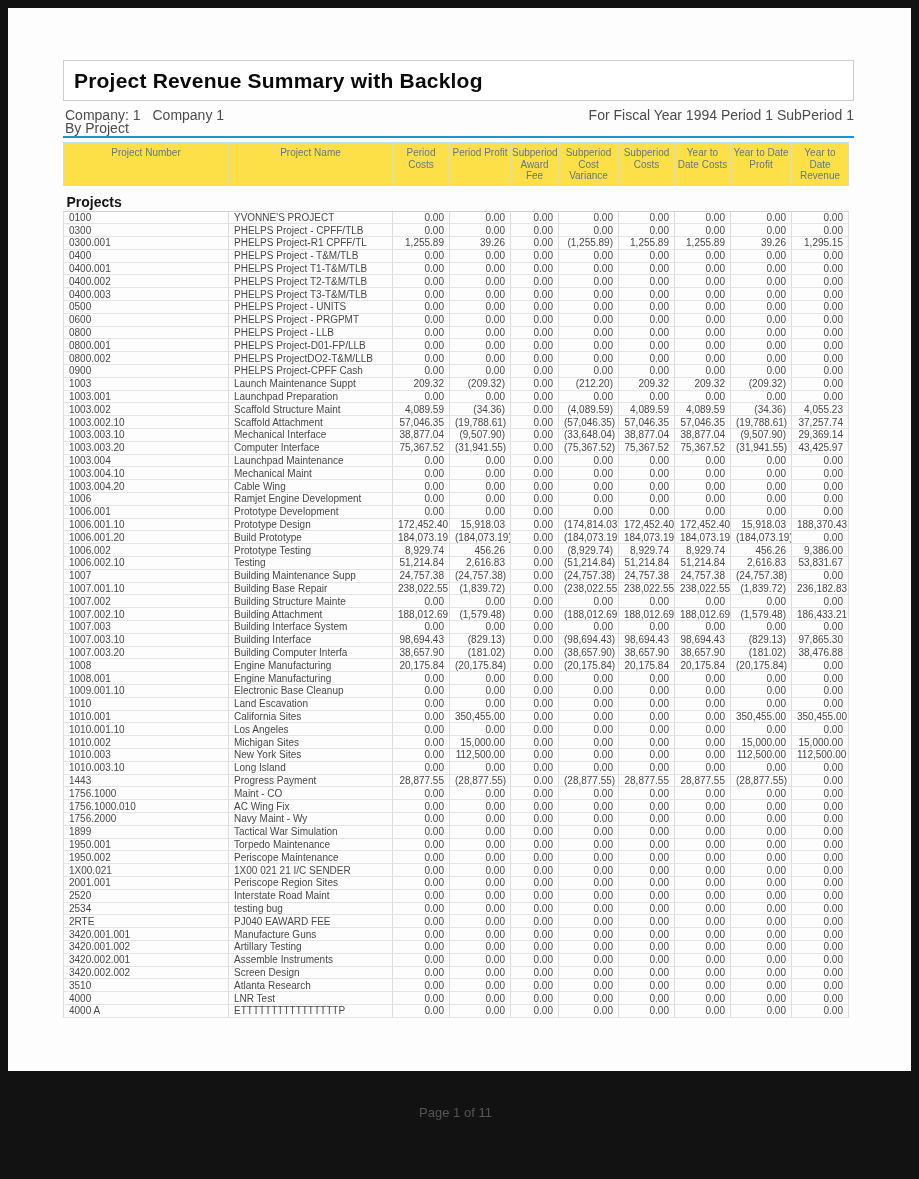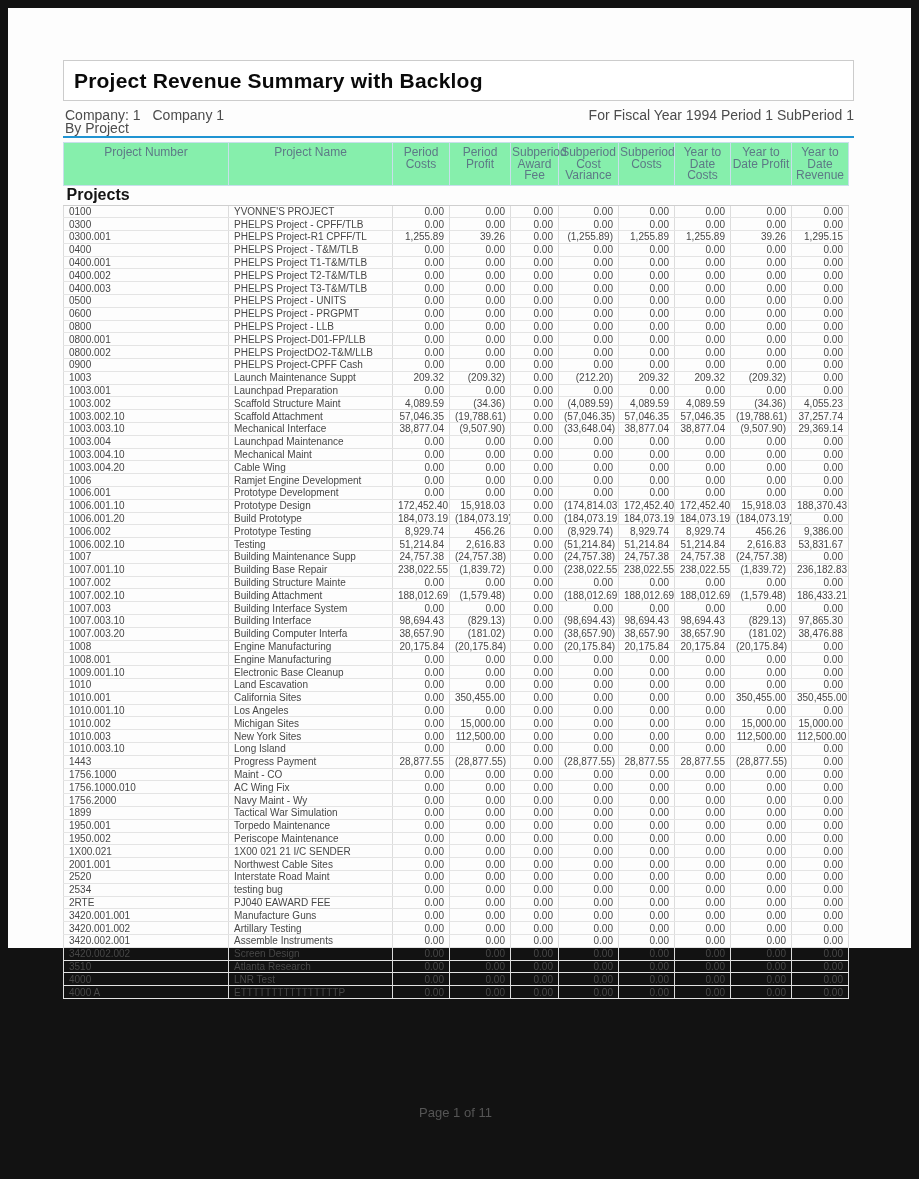--- a/index.html
+++ b/index.html
@@ -4,21 +4,21 @@
 <style>
   * { box-sizing: border-box; margin: 0; padding: 0; }
   html, body {
     width: 919px; height: 1179px;
     background: #121212;
     font-family: "Liberation Sans", sans-serif;
     overflow: hidden;
   }
   .page {
     position: absolute; left: 8px; top: 8px;
-    width: 903px; height: 940px;
+    width: 903px; height: 1063px;
     background: #fdfdfd;
   }
   .title-box {
     position: absolute; left: 55px; top: 52px;
     width: 791px; height: 41px;
     background: #ffffff;
     border: 1px solid #cccccc;
     display: flex; align-items: center;
     padding-left: 10px;
   }
@@ -38,32 +38,32 @@
     position: absolute; left: 55px; top: 128px;
     width: 791px; height: 2px;
     background: #2094d2;
   }
   table.report {
     position: absolute; left: 55px; top: 134px;
     width: 785px;
     border-collapse: collapse; table-layout: fixed;
   }
   table.report th {
-    background: #86efac;
+    background: #fde047;
     border: 1px solid #c8dfeb;
     color: #5d7986;
-    font-size: 12px; font-weight: 400;
+    font-size: 10px; font-weight: 400;
     text-align: center; vertical-align: top;
     padding: 4px 1px 3px;
     height: 36px;
     line-height: 11.5px;
   }
   td.group-cell {
-    font-size: 16px; font-weight: 700; color: #141414;
-    padding: 0 3px 1px;
+    font-size: 14px; font-weight: 700; color: #141414;
+    padding: 8px 3px 1px;
     border-bottom: 1px solid #cfcfcf;
     height: 13.5px;
   }
   table.report td.cell-num-id, table.report td.cell-name, table.report td.cell-val {
     font-size: 10px; color: #474747;
     border-right: 1px solid #dcdcdc;
     border-bottom: 1px solid #e4e4e4;
     height: 12.8px;
     line-height: 11px;
     padding: 0 5px;
@@ -339,20 +339,32 @@
           <td class="cell-val">38,877.04</td>
           <td class="cell-val">(9,507.90)</td>
           <td class="cell-val">0.00</td>
           <td class="cell-val">(33,648.04)</td>
           <td class="cell-val">38,877.04</td>
           <td class="cell-val">38,877.04</td>
           <td class="cell-val">(9,507.90)</td>
           <td class="cell-val">29,369.14</td>
         </tr>
         <tr>
+          <td class="cell-num-id">1003.003.20</td>
+          <td class="cell-name">Computer Interface</td>
+          <td class="cell-val">75,367.52</td>
+          <td class="cell-val">(31,941.55)</td>
+          <td class="cell-val">0.00</td>
+          <td class="cell-val">(75,367.52)</td>
+          <td class="cell-val">75,367.52</td>
+          <td class="cell-val">75,367.52</td>
+          <td class="cell-val">(31,941.55)</td>
+          <td class="cell-val">43,425.97</td>
+        </tr>
+        <tr>
           <td class="cell-num-id">1003.004</td>
           <td class="cell-name">Launchpad Maintenance</td>
           <td class="cell-val">0.00</td>
           <td class="cell-val">0.00</td>
           <td class="cell-val">0.00</td>
           <td class="cell-val">0.00</td>
           <td class="cell-val">0.00</td>
           <td class="cell-val">0.00</td>
           <td class="cell-val">0.00</td>
           <td class="cell-val">0.00</td>
@@ -736,21 +748,21 @@
           <td class="cell-val">0.00</td>
           <td class="cell-val">0.00</td>
           <td class="cell-val">0.00</td>
           <td class="cell-val">0.00</td>
           <td class="cell-val">0.00</td>
           <td class="cell-val">0.00</td>
           <td class="cell-val">0.00</td>
         </tr>
         <tr>
           <td class="cell-num-id">2001.001</td>
-          <td class="cell-name">Northwest Cable Sites</td>
+          <td class="cell-name">Periscope Region Sites</td>
           <td class="cell-val">0.00</td>
           <td class="cell-val">0.00</td>
           <td class="cell-val">0.00</td>
           <td class="cell-val">0.00</td>
           <td class="cell-val">0.00</td>
           <td class="cell-val">0.00</td>
           <td class="cell-val">0.00</td>
           <td class="cell-val">0.00</td>
         </tr>
         <tr>

